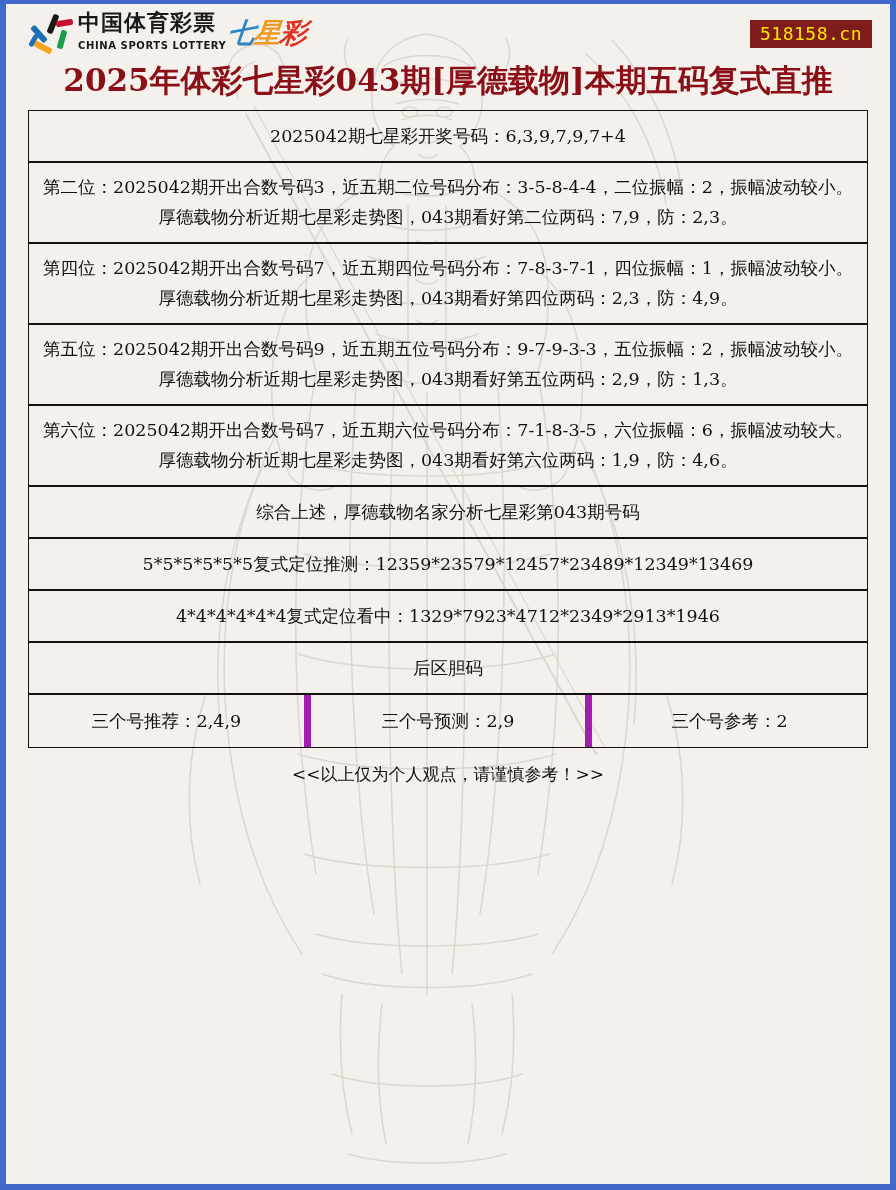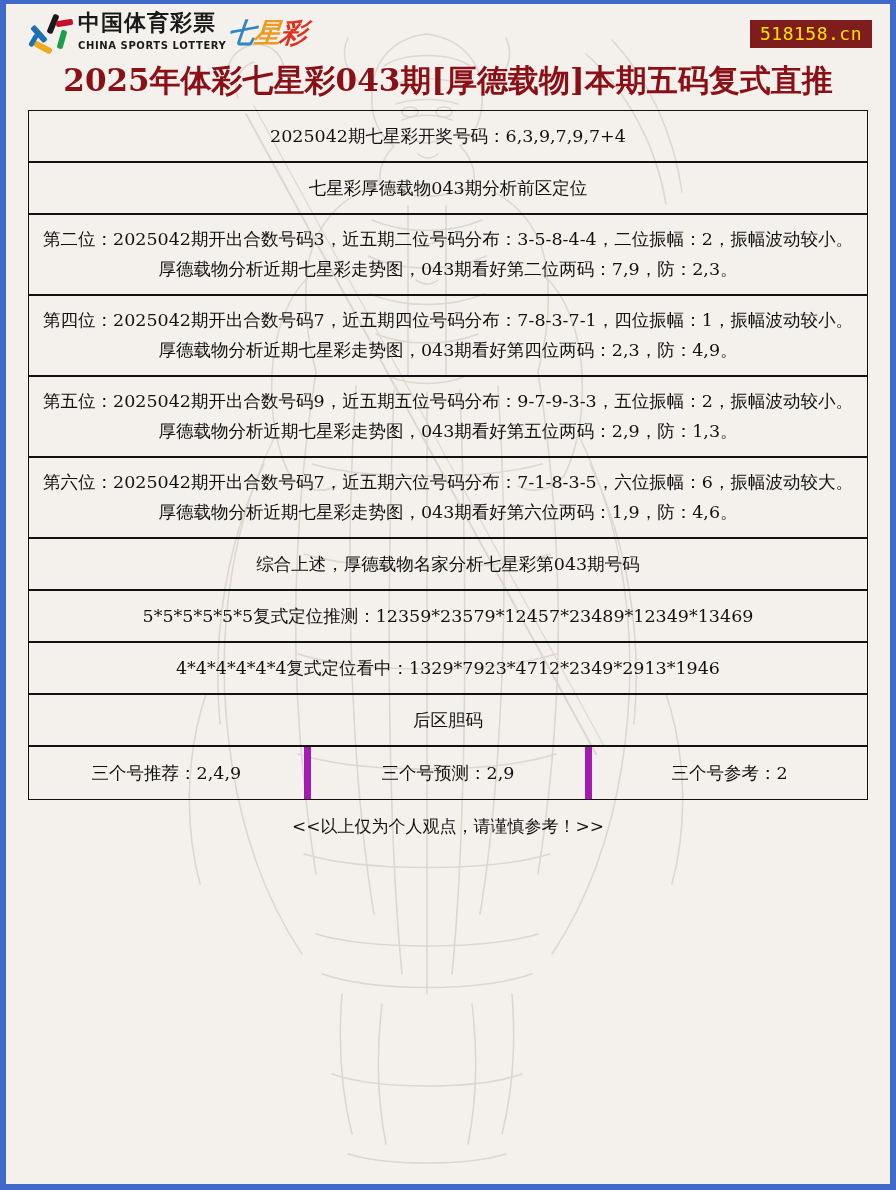--- a/index.html
+++ b/index.html
@@ -284,23 +284,20 @@
 
     <div class="page-title">2025年体彩七星彩043期[厚德载物]本期五码复式直推</div>
 
     <div class="table-wrap">
 
       <div class="block">
         <div class="cell">2025042期七星彩开奖号码：6,3,9,7,9,7+4</div>
       </div>
 
 
-      <div class="block">
-        <div class="cell">七星彩厚德载物043期分析前区定位</div>
-      </div>
 
 
       <div class="block">
         <div class="cell para">第二位：2025042期开出合数号码3，近五期二位号码分布：3-5-8-4-4，二位振幅：2，振幅波动较小。厚德载物分析近期七星彩走势图，043期看好第二位两码：7,9，防：2,3。</div>
       </div>
 
 
       <div class="block">
         <div class="cell para">第四位：2025042期开出合数号码7，近五期四位号码分布：7-8-3-7-1，四位振幅：1，振幅波动较小。厚德载物分析近期七星彩走势图，043期看好第四位两码：2,3，防：4,9。</div>
       </div>

